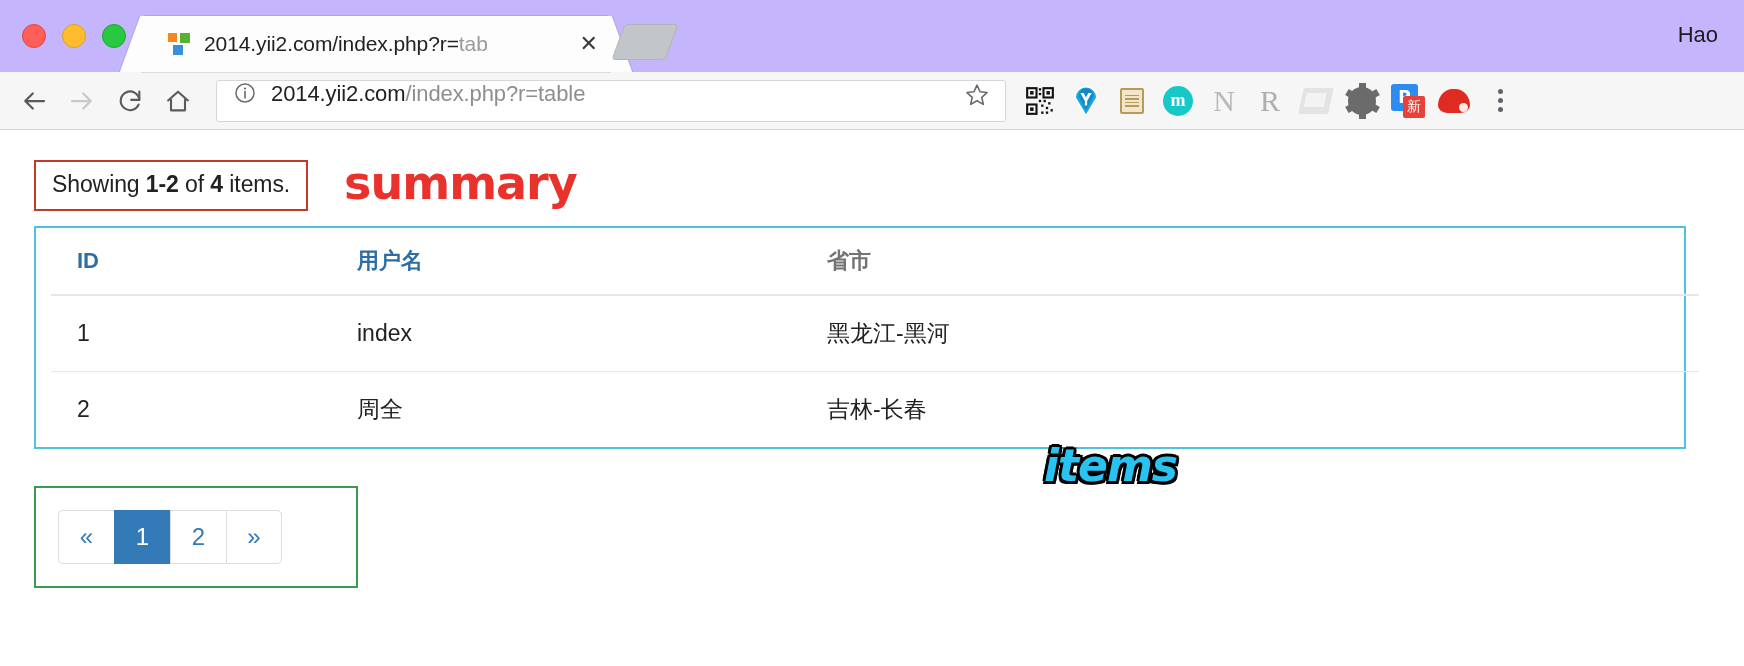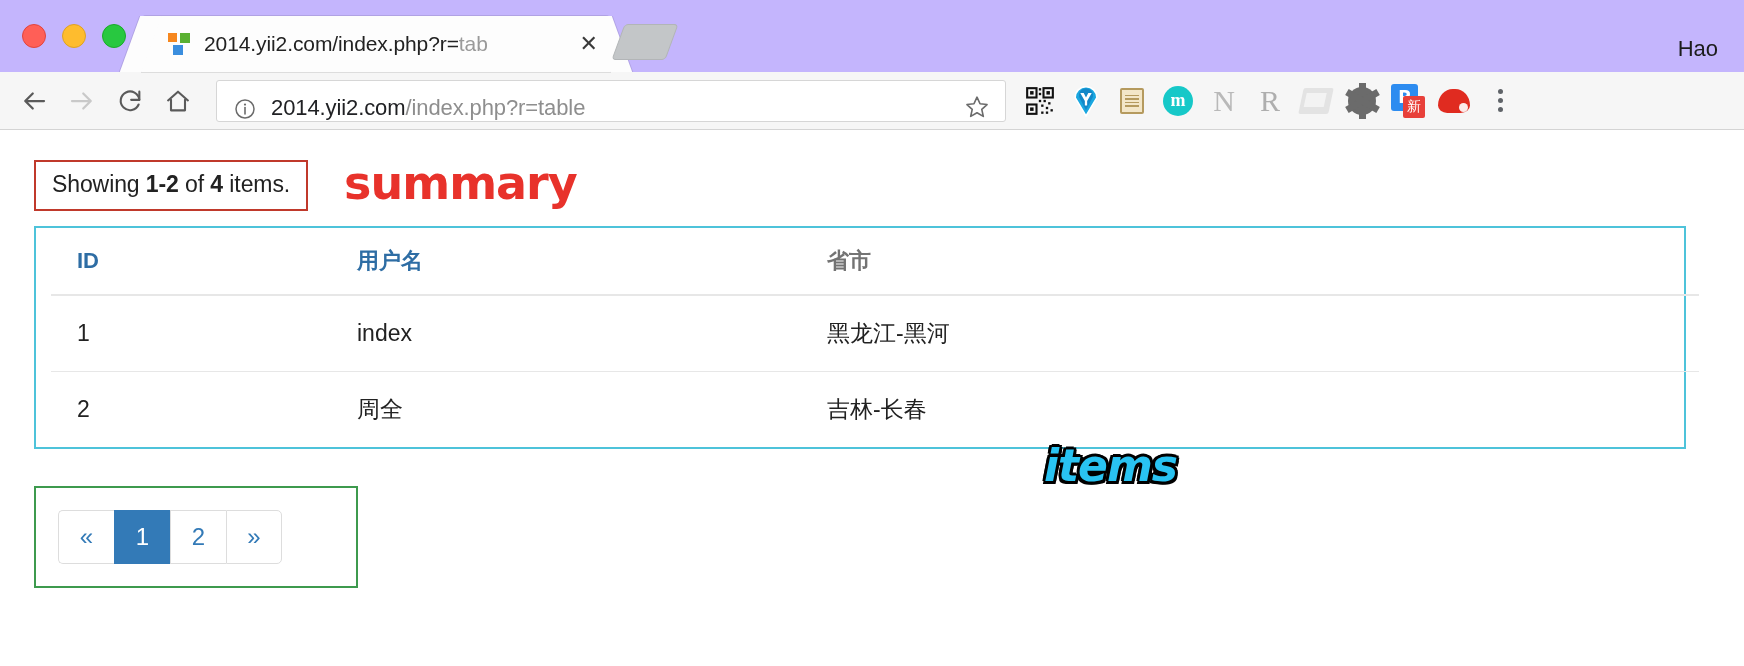--- a/index.html
+++ b/index.html
@@ -76,21 +76,21 @@
   }
   .newtab span {
     display:block; width: 54px; height: 36px;
     border: 1.5px solid #b2b5b7;
     border-radius: 4px;
     transform: skewX(-20deg);
     background: #c3c6c8;
   }
 
   .profile {
-    position: absolute; right: 26px; top: 36px;
+    position: absolute; right: 26px; top: 22px;
     font-size: 22px; color: #1c1c1c;
   }
 
   
   .toolbar {
     height: 58px; background: #f6f6f6;
     border-bottom: 1px solid #d4d4d4;
     display: flex; align-items: center;
     padding: 0 18px 0 10px;
   }
@@ -98,21 +98,21 @@
     width: 48px; height: 48px; flex: 0 0 48px;
     display: flex; align-items: center; justify-content: center;
     cursor: pointer;
   }
   .navbtn svg { display: block; }
 
   .omnibox {
     flex: 1 1 auto; height: 42px; margin: 0 12px 0 14px;
     max-width: 790px;
     background: #fff; border: 1px solid #d6d6d6; border-radius: 3px;
-    display: flex; align-items: flex-end; padding: 0 14px 0 16px;
+    display: flex; align-items: flex-start; padding: 0 14px 0 16px;
   }
   .omni-info { flex: 0 0 auto; margin-right: 14px; display:flex; }
   .omni-url {
     flex: 1 1 auto; font-size: 22px; color: #202124;
     white-space: nowrap; overflow: hidden;
     letter-spacing: -0.1px;
   }
   .omni-url .path { color: #8e8e8e; }
   .omni-star { flex: 0 0 auto; margin-left: 10px; display: flex; cursor: pointer; }
 

